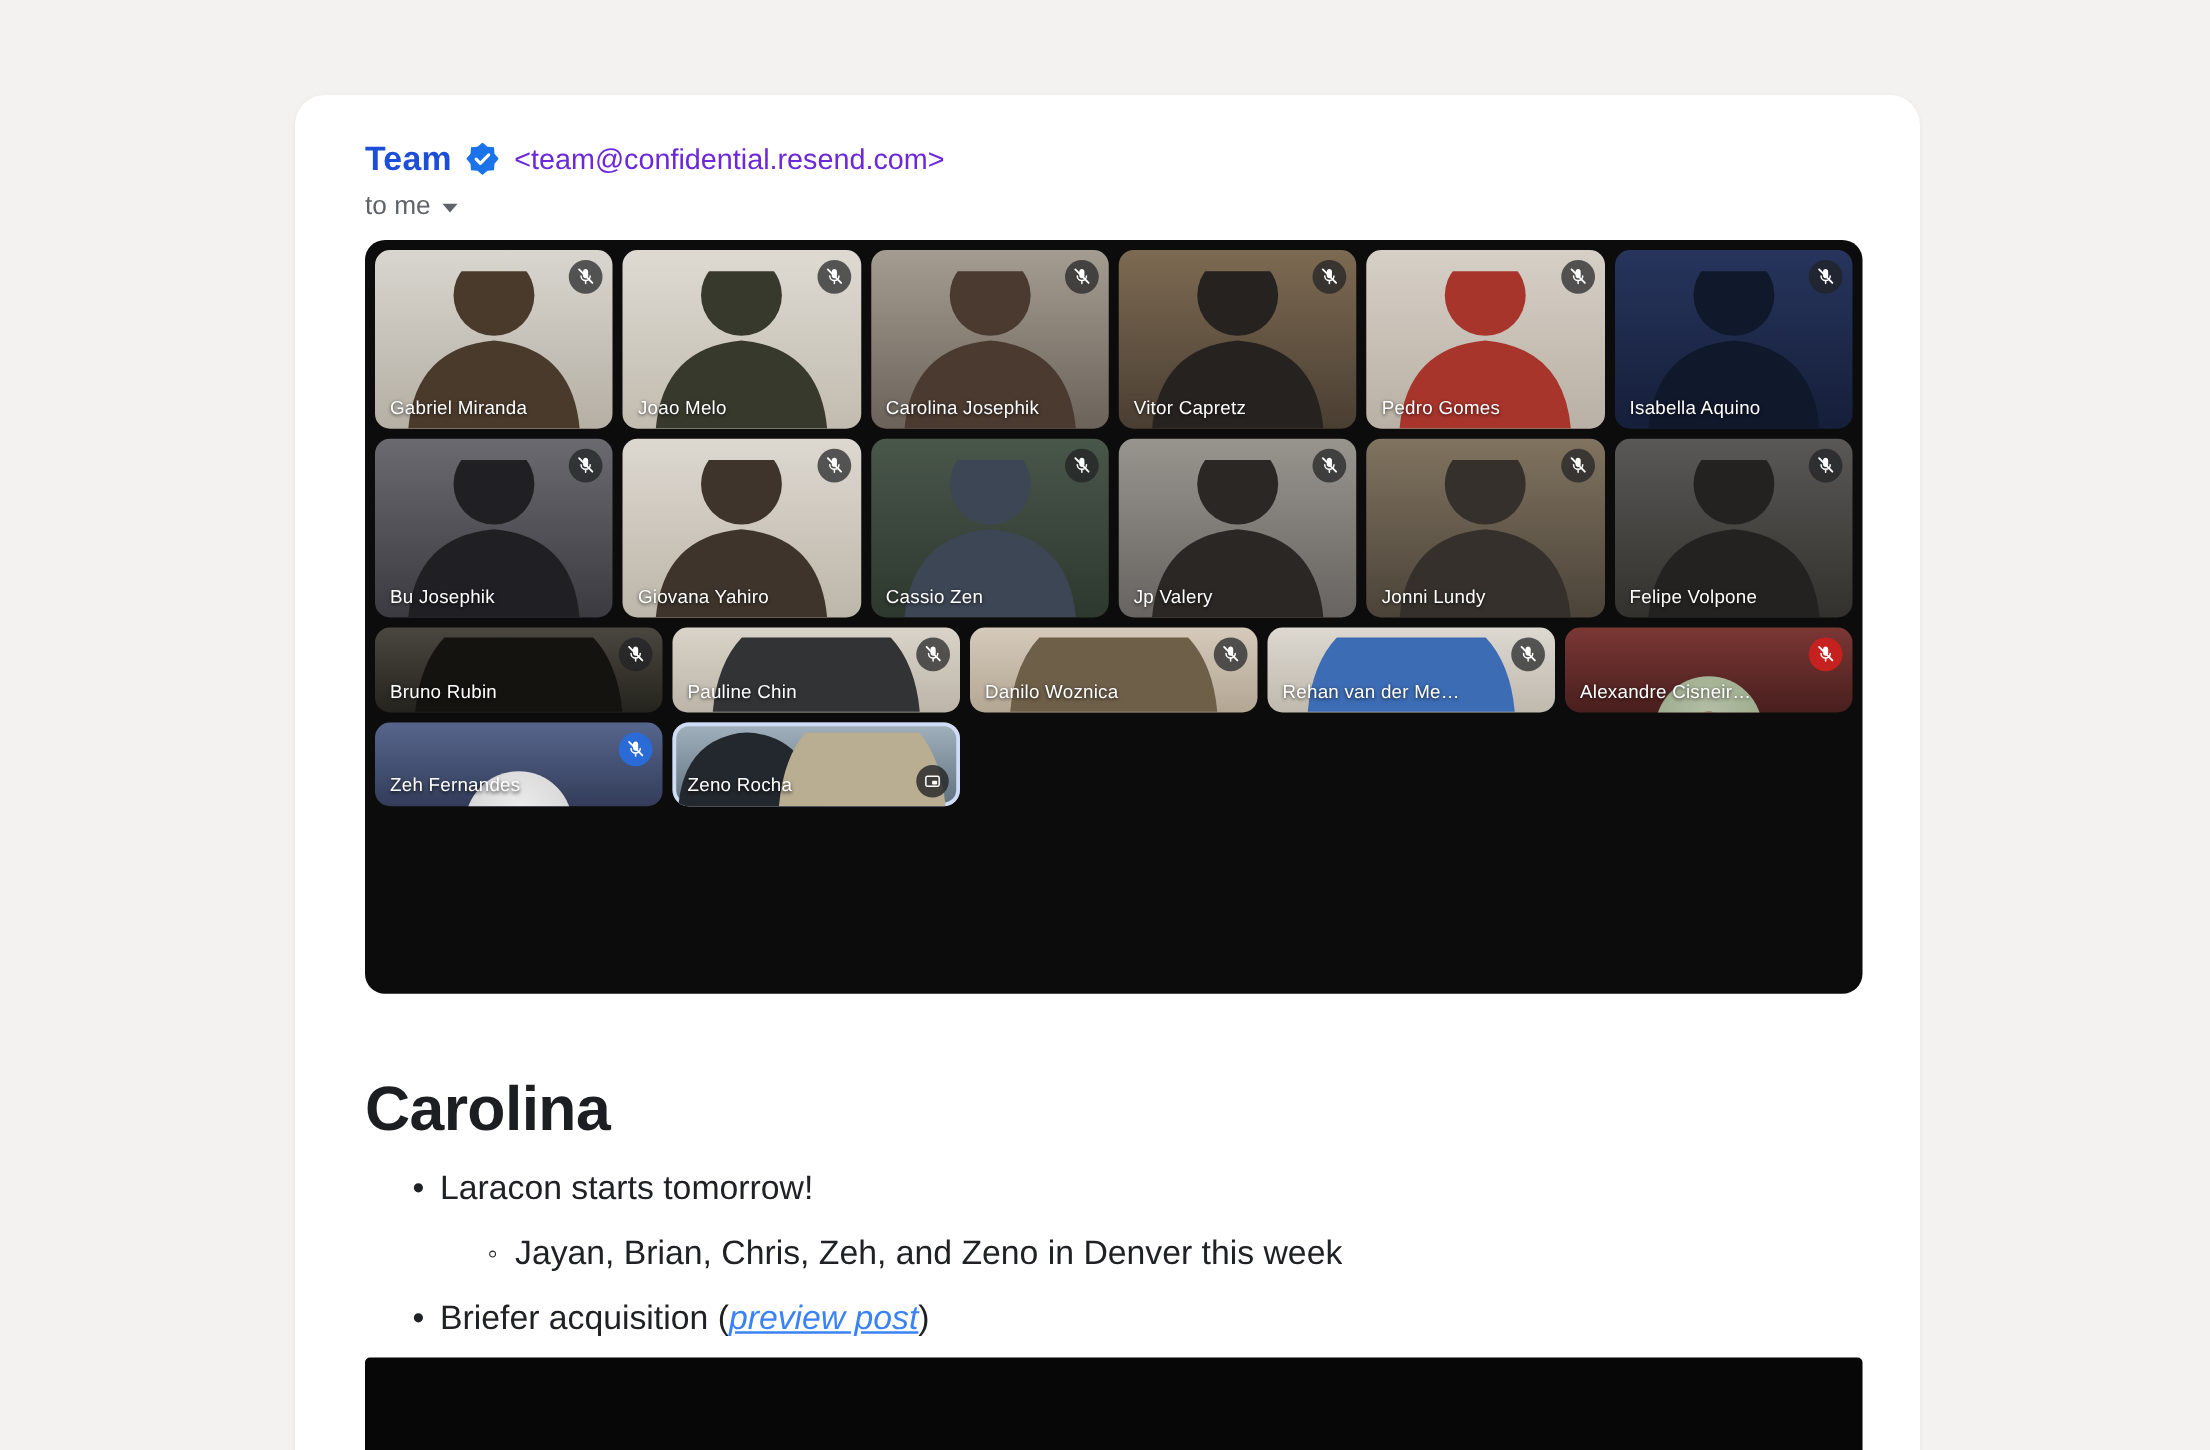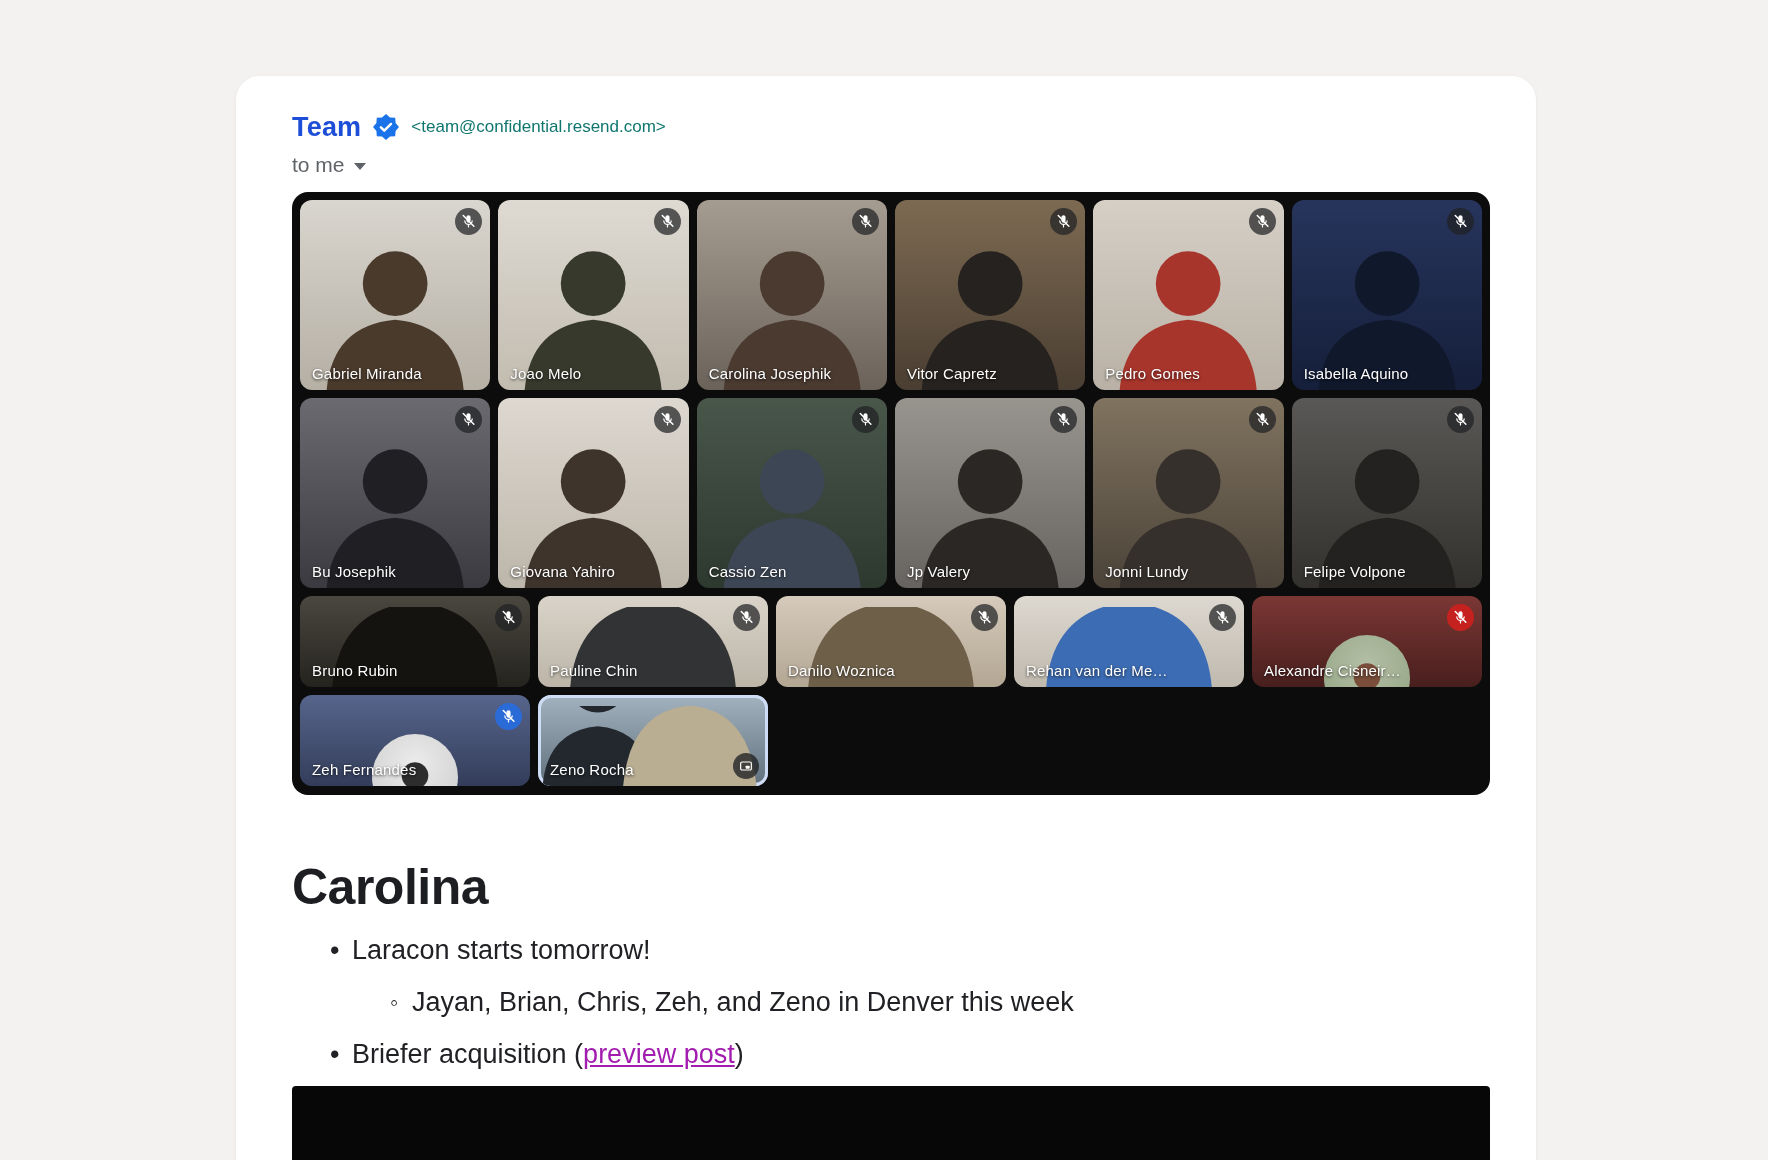--- a/index.html
+++ b/index.html
@@ -14,30 +14,30 @@
     background:#ffffff;border-radius:24px;
     box-shadow:0 1px 4px rgba(0,0,0,.05);
     box-sizing:border-box;
     padding:34px 46px 0 56px;
   }
   
   .sender-row{display:flex;align-items:center;line-height:34px;gap:12px;}
   .sender-name{font-size:27px;font-weight:700;color:#1d4ed8;letter-spacing:.2px;}
   .badge{width:26px;height:26px;display:inline-flex;}
   .badge svg{width:26px;height:26px;}
-  .sender-addr{font-size:17px;color:#0f766e;}
+  .sender-addr{font-size:23px;color:#6d28d9;}
   .to-row{display:flex;align-items:center;gap:9px;margin-top:8px;line-height:26px;cursor:pointer;width:max-content;}
   .to-label{font-size:21px;color:#5f6368;}
   .caret{width:0;height:0;border-left:6px solid transparent;border-right:6px solid transparent;border-top:7px solid #5f6368;margin-top:3px;}
   
   .meet{
     margin-top:14px;width:1198px;height:603px;box-sizing:border-box;
     background:#0c0c0c;border-radius:16px;padding:8px;
   }
-  .meet-row{display:grid;gap:8px;height:190px;margin-bottom:8px;}
+  .meet-row{display:grid;gap:8px;height:143px;margin-bottom:8px;}
   .meet-row:last-child{margin-bottom:0;}
   .cols6{grid-template-columns:repeat(6,1fr);}
   .cols7{grid-template-columns:repeat(5,1fr);}
   .tile{
     position:relative;border-radius:12px;overflow:hidden;
     background:linear-gradient(180deg,var(--bg1,#444),var(--bg2,#222));
   }
   .tile.is-active{outline:3px solid #cfdcf5;outline-offset:-3px;border-radius:13px;}
   .tile .person{position:absolute;left:0;bottom:0;width:100%;height:88%;}
   .tile .g-duo{display:none;}
@@ -70,21 +70,21 @@
   .pip svg{width:16px;height:16px;}
   
   .heading{margin:62px 0 0 0;font-size:50px;line-height:60px;font-weight:700;color:#1c1e21;letter-spacing:-.5px;}
   .blist{list-style:none;margin:16px 0 0 0;padding:0;}
   .blist li{display:flex;font-size:27px;line-height:34px;color:#202124;margin-bottom:18px;}
   .blist li:last-child{margin-bottom:0;}
   .l1{padding-left:38px;}
   .l2{padding-left:98px;}
   .marker{width:22px;flex:0 0 22px;}
   .l2 .marker{font-size:23px;}
-  a.inline-link{color:#a21caf;text-decoration:underline;cursor:pointer;}
+  a.inline-link{color:#3b82f6;text-decoration:underline;cursor:pointer;font-style:italic;}
   .black-media{margin-top:15px;width:1198px;height:120px;background:#070707;border-radius:4px;}
 </style>
 </head>
 <body>
 
 <div class="card">
 
   <div class="sender-row">
     <span class="sender-name">Team</span>
     <span class="badge">

